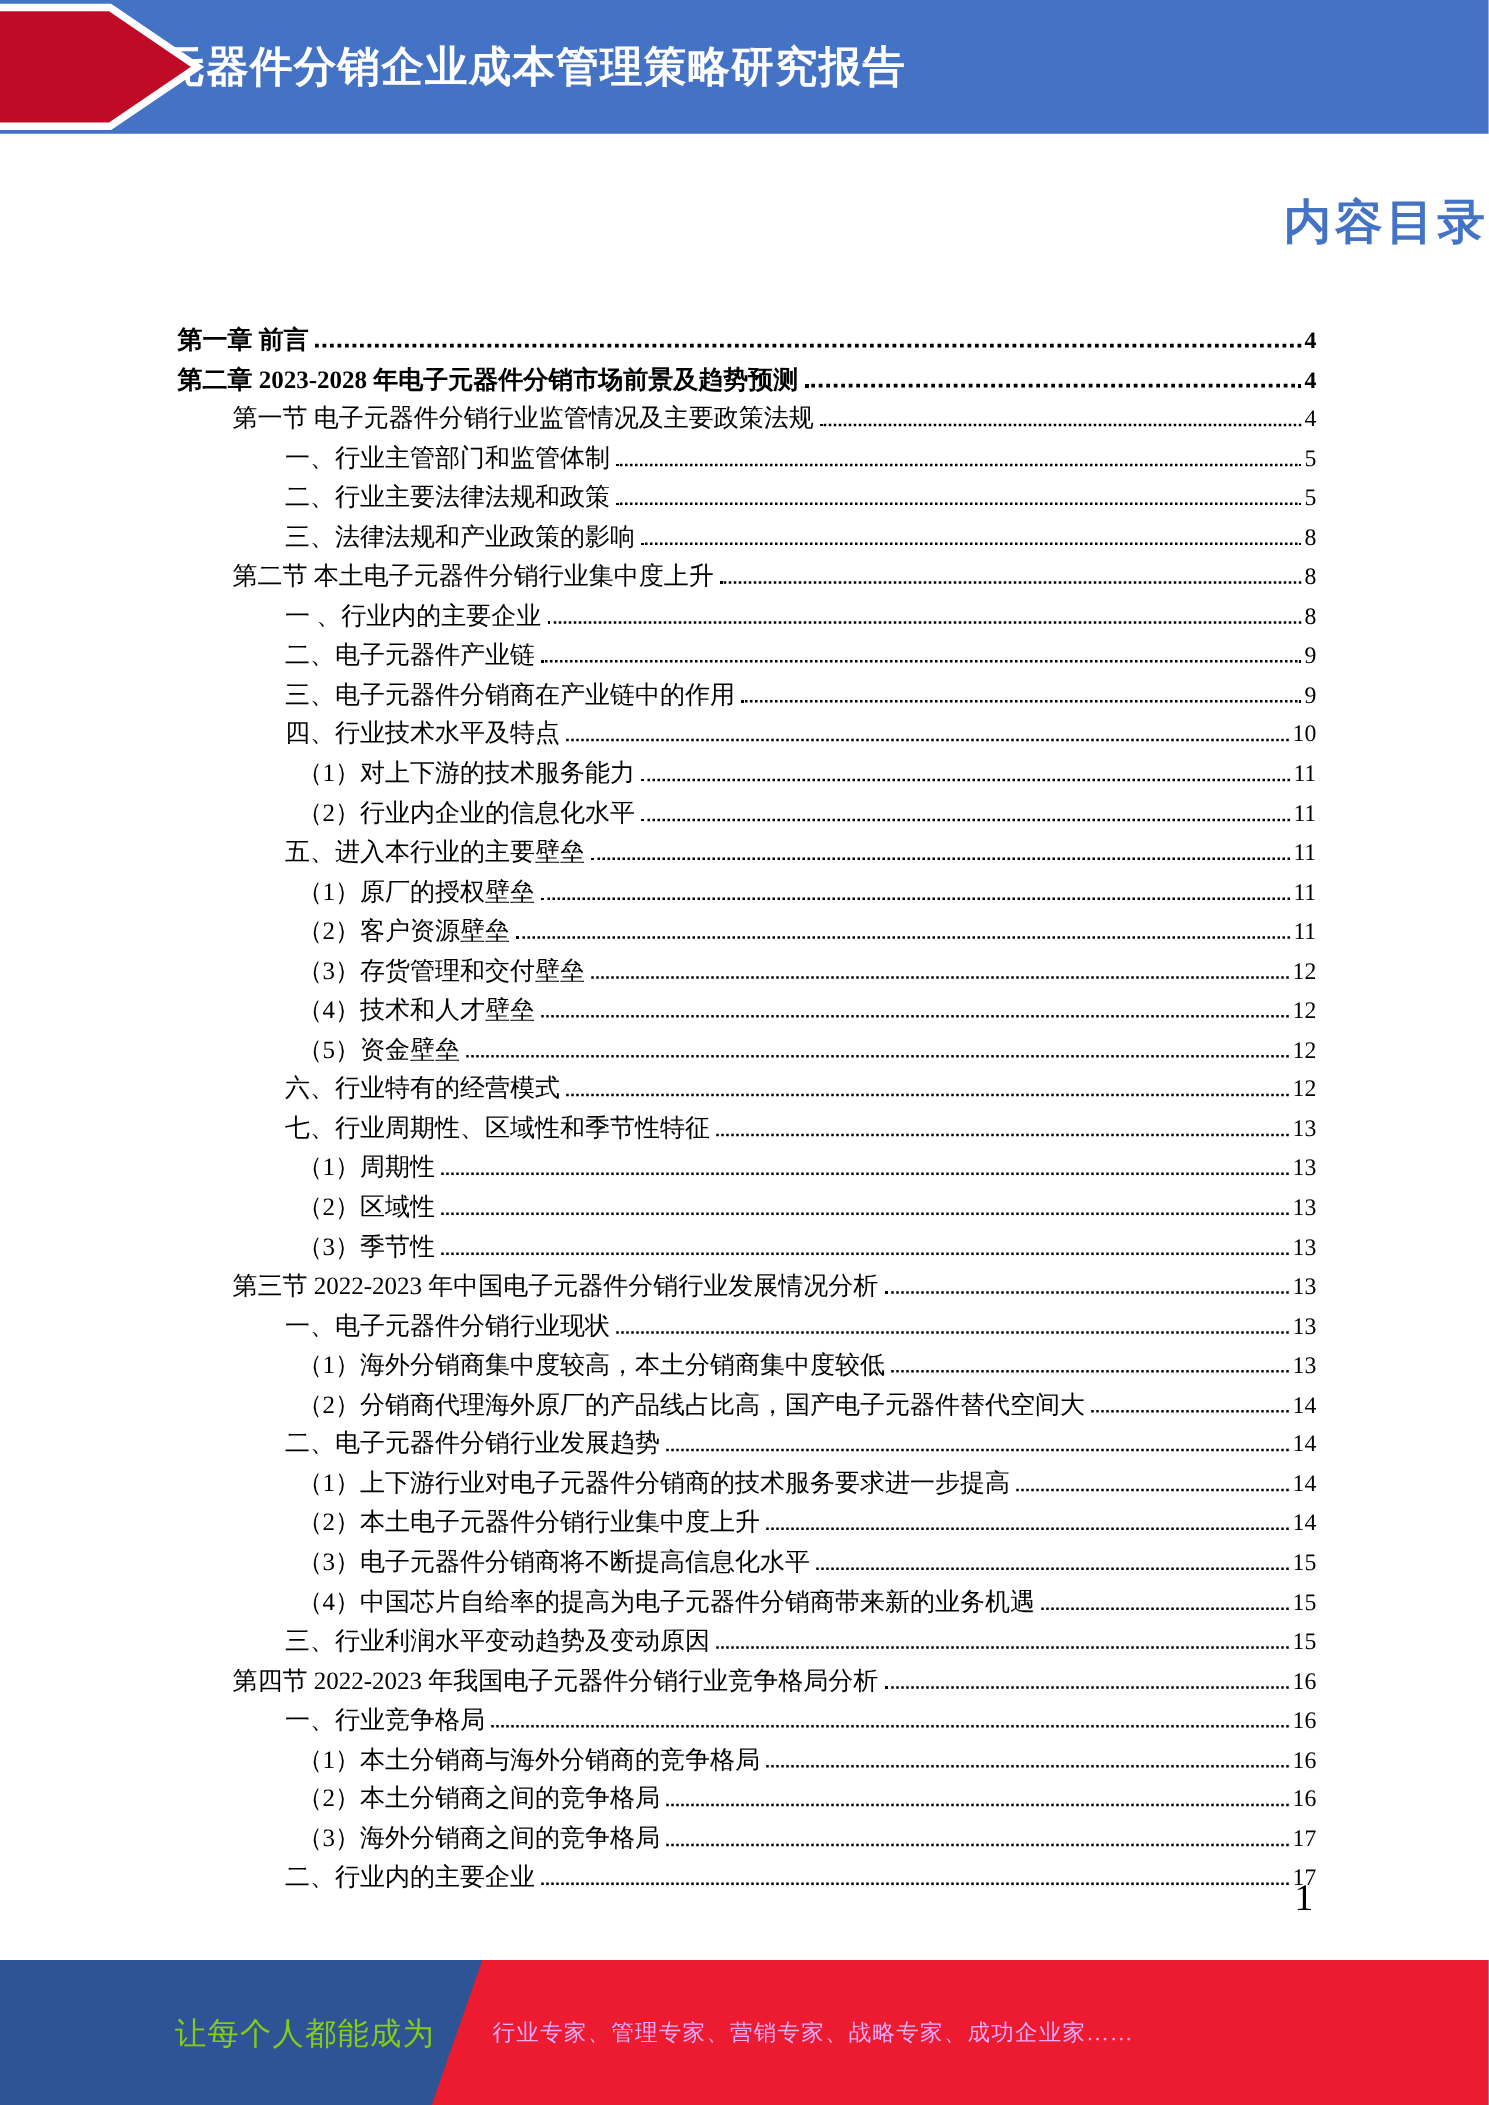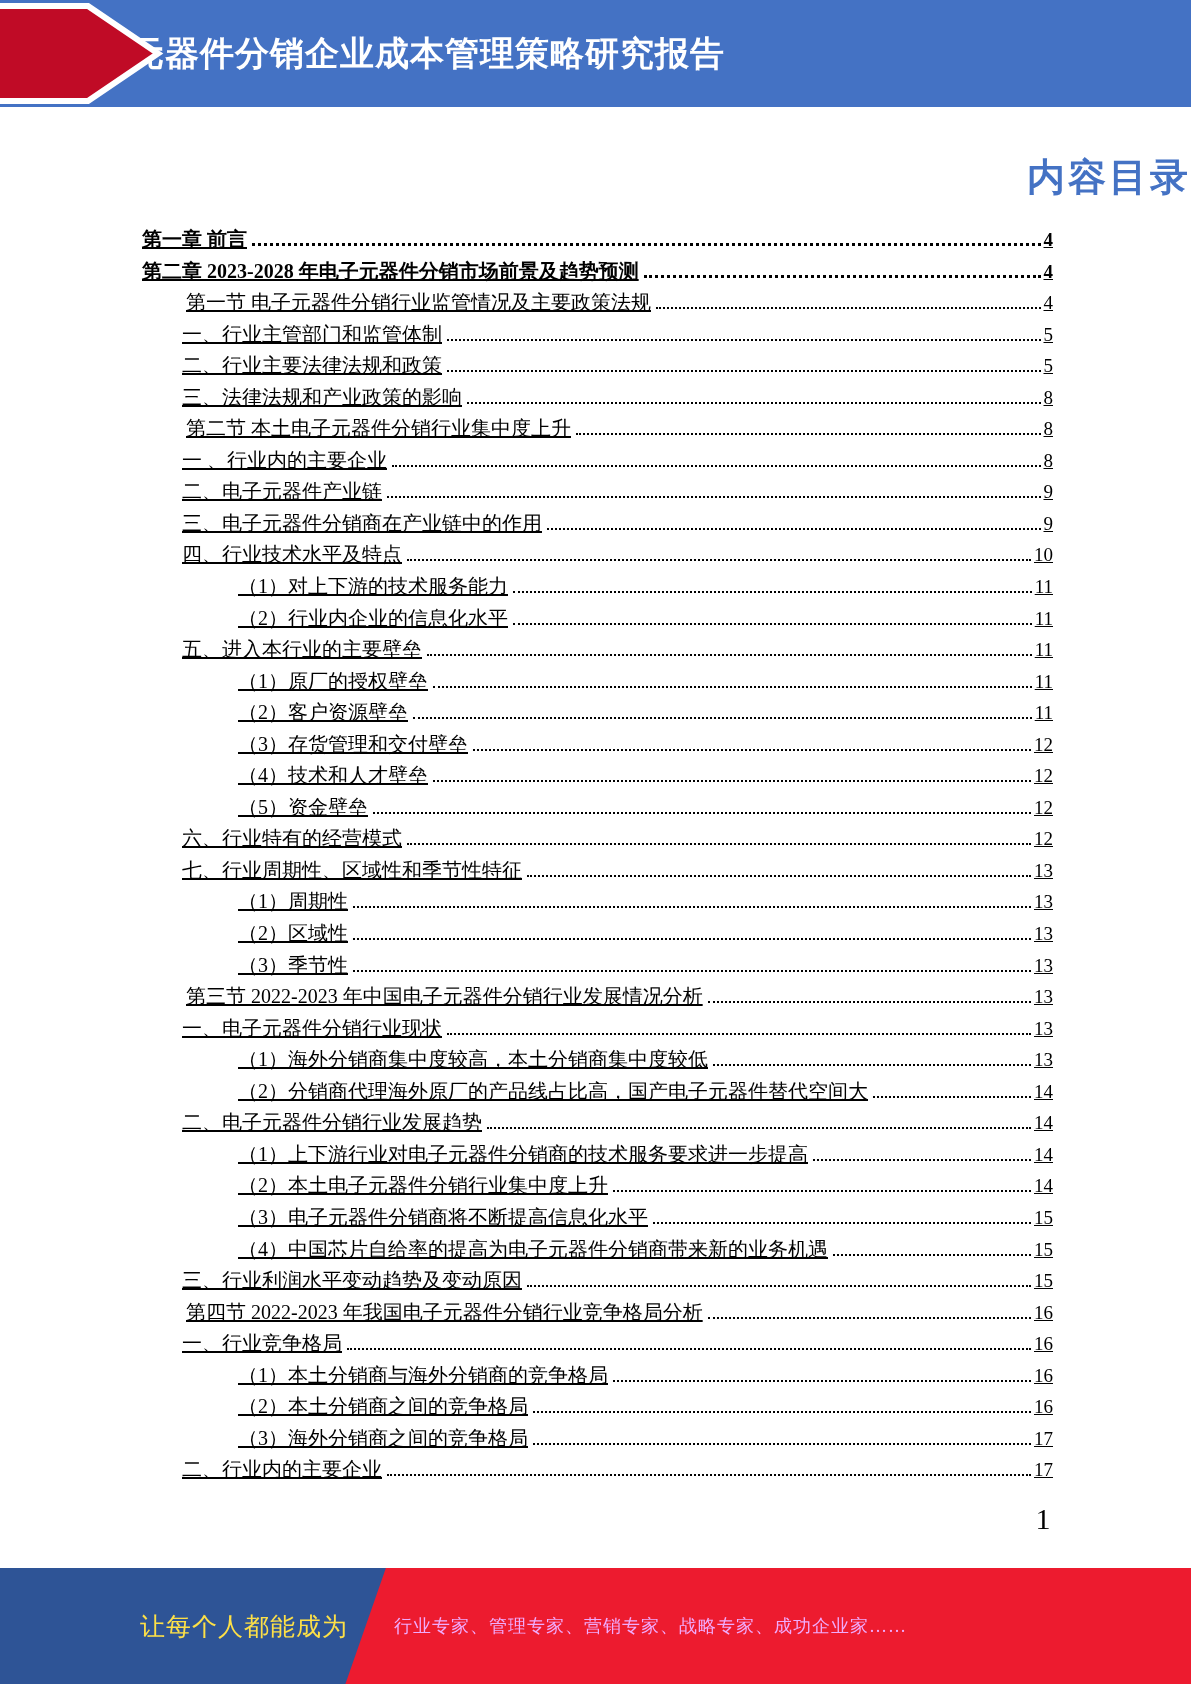--- a/index.html
+++ b/index.html
@@ -20,29 +20,29 @@
     padding-left:60px;
   }
   
   .toc-title{
     position:absolute;left:0;top:152px;width:1191px;text-align:right;
     color:var(--toc-title-blue,#4472C4);
     font-size:38px;font-weight:600;letter-spacing:3px;
   }
   
   .toc-list{
-    position:absolute;left:142px;top:224px;width:911px;text-decoration:underline;
+    position:absolute;left:142px;top:257px;width:911px;
   }
   .toc-row{
     display:flex;align-items:baseline;height:31.55px;
     font-size:20px;color:#000;line-height:31.55px;white-space:nowrap;
   }
   .toc-row.bold{font-weight:700;}
   .toc-row.lvl-section{margin-left:44px;}
-  .toc-row.lvl-item{margin-left:40px;}
+  .toc-row.lvl-item{margin-left:86px;}
   .toc-row.lvl-paren{margin-left:96px;}
   .toc-text{flex:0 0 auto;}
   .leader{
     flex:1 1 auto;min-width:10px;
     border-bottom:2px dotted #000;
     margin:0 3px 5px 5px;
   }
   .toc-row.bold .leader{border-bottom-width:3px;}
   .toc-page{flex:0 0 auto;font-size:19px;}
   
@@ -56,21 +56,21 @@
     background:var(--footer-blue,#2E5496);overflow:hidden;
   }
   .footer-red-shape{
     position:absolute;top:0;left:0;width:100%;height:100%;
     background:var(--footer-red,#ED1B2F);
     clip-path:polygon(32.4% 0, 100% 0, 100% 100%, 29% 100%);
   }
   .footer-left-text{
     position:absolute;left:0;top:0;width:348px;height:116px;
     display:flex;align-items:center;justify-content:flex-end;
-    color:#fde047;font-size:25px;letter-spacing:1px;z-index:2;
+    color:#84cc16;font-size:25px;letter-spacing:1px;z-index:2;
   }
   .footer-right-text{
     position:absolute;left:394px;top:0;right:0;height:116px;
     display:flex;align-items:center;
     color:#f0abfc;font-size:18px;letter-spacing:1px;z-index:2;
   }
 </style>
 </head>
 <body>
 

